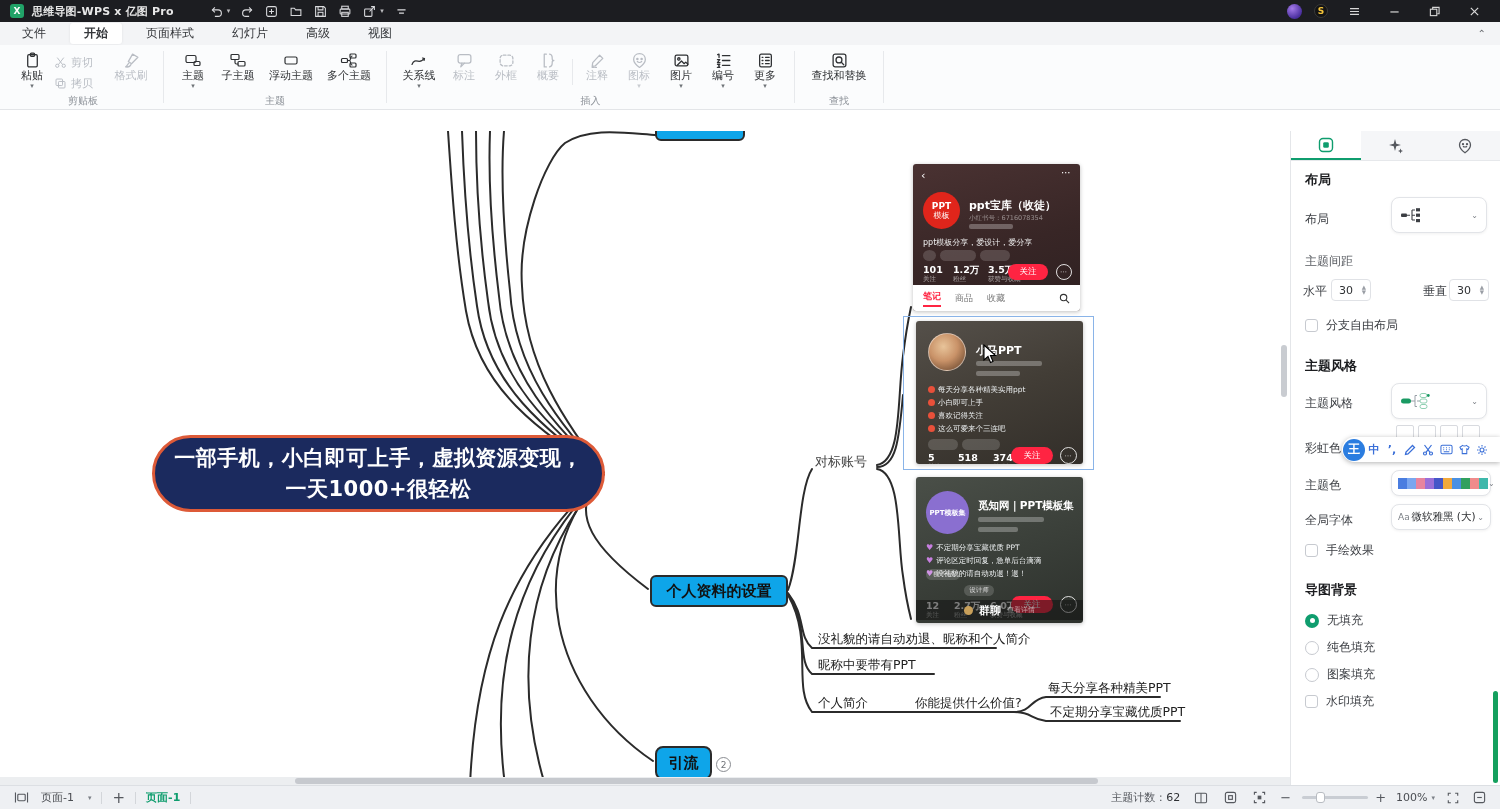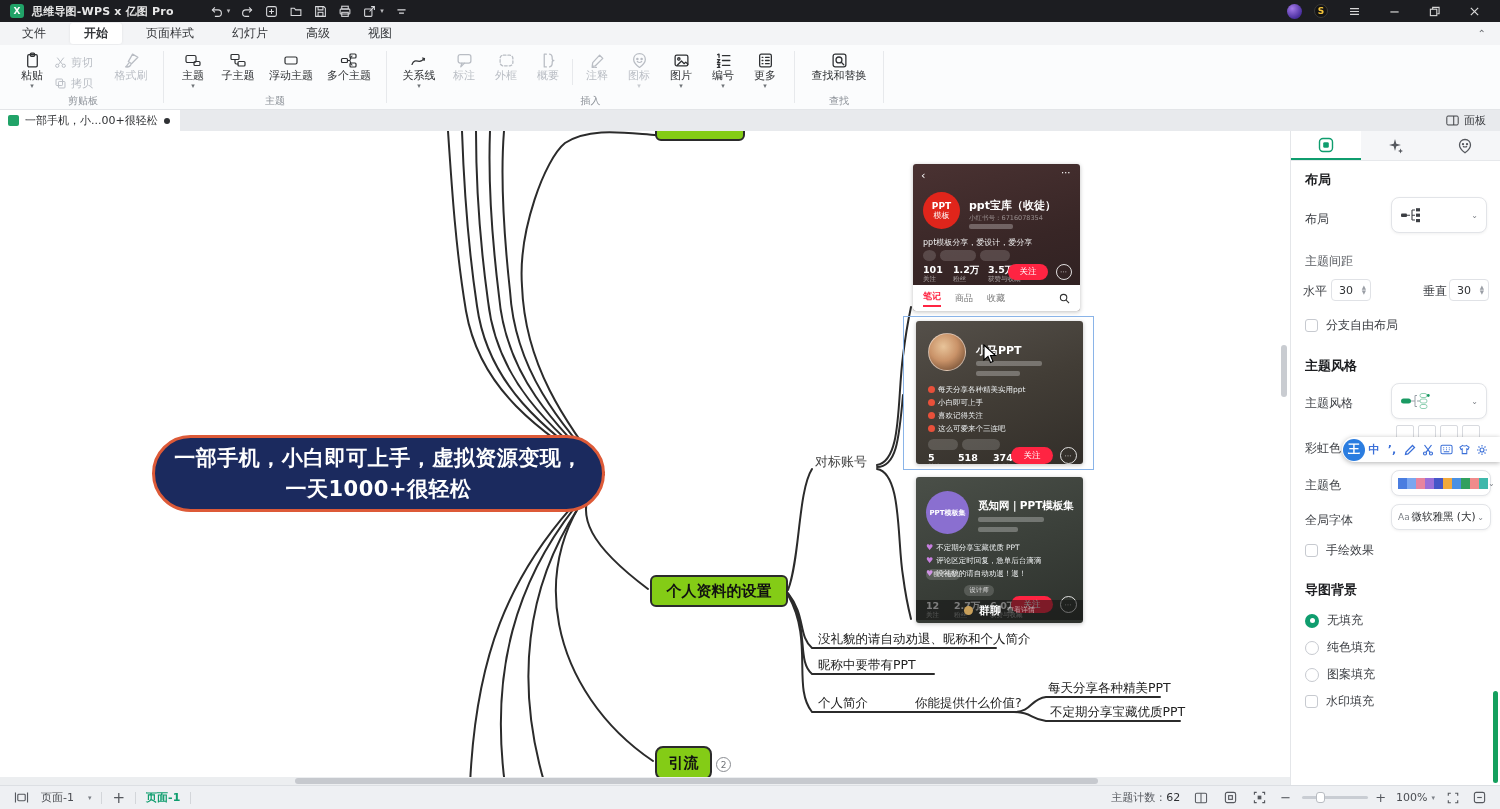--- a/index.html
+++ b/index.html
@@ -55,21 +55,21 @@
   .dtab-dot{width:6px;height:6px;border-radius:50%;background:#2f3134}
   .panel-btn{margin-left:auto;display:flex;align-items:center;gap:5px;font-size:11px;color:#3a3c40;padding-right:14px}
   .panel-btn svg{display:block}
 
   
   #canvas{position:absolute;left:0;top:131px;width:1290px;height:654px;background:#fff;overflow:hidden}
   #wires{position:absolute;left:0;top:0}
   .node-central{position:absolute;left:152px;top:304px;width:453px;height:77px;border-radius:40px;
     background:#1b2a5e;border:3px solid #dd5a38;color:#fff;font-size:21px;font-weight:700;line-height:1.45;
     display:flex;align-items:center;justify-content:center;text-align:center;padding:0 16px;letter-spacing:.5px}
-  .node-box{position:absolute;background:#84cc16;border:2px solid #2b2b2b;display:flex;align-items:center;
+  .node-box{position:absolute;background:#0ea5e9;border:2px solid #2b2b2b;display:flex;align-items:center;
     justify-content:center;font-weight:700;color:#111}
   .lbl{position:absolute;font-size:12.5px;color:#222;white-space:nowrap}
   .badge-collapse{position:absolute;width:15px;height:15px;border-radius:50%;border:1.5px solid #8a8d92;
     background:#fff;color:#6f7277;font-size:9px;display:flex;align-items:center;justify-content:center}
 
   
   .card{position:absolute;border-radius:3px;color:#fff;overflow:hidden;box-shadow:0 1px 4px rgba(0,0,0,.25)}
   .card .cname{font-weight:700;font-size:11px;color:#fff}
   .metabar{position:absolute;height:5px;border-radius:2px;background:rgba(255,255,255,.28)}
   .pill{display:inline-block;height:11px;border-radius:6px;background:rgba(255,255,255,.16)}
@@ -430,34 +430,20 @@
             </span>
           <span class="rlb">查找和替换</span>
         </div>
       </div>
       <div class="rglabel">查找</div>
     </div>
 
     <div class="rsep"></div>
   </div>
 
-  <div id="doctabs">
-    <div class="dtab">
-      <span class="dtab-icon"></span>
-      <span>一部手机，小...00+很轻松</span>
-      <span class="dtab-dot"></span>
-    </div>
-    <div class="panel-btn">
-      <svg width="13" height="11" viewBox="0 0 16 13" fill="none" stroke="#3a3c40" stroke-width="1.2">
-          <rect x="1" y="1" width="14" height="11" rx="1.5"></rect>
-          <path d="M9.5 1 v11"></path>
-        </svg>
-      <span>面板</span>
-    </div>
-  </div>
 
   <div id="canvas">
 
     <svg id="wires" width="1290" height="654" viewBox="0 0 1290 654" fill="none" stroke="#2b2b2b" stroke-width="2" stroke-linecap="round">
 
       <path d="M 604 342 C 540 300 480 260 466 180 C 456 120 452 60 448 0"></path>
       <path d="M 604 342 C 545 298 488 255 477 175 C 468 115 464 58 462 0"></path>
       <path d="M 604 342 C 550 296 497 250 488 170 C 480 112 476 55 476 0"></path>
       <path d="M 604 342 C 555 294 506 245 499 165 C 492 108 488 52 490 0"></path>
       <path d="M 604 342 C 560 292 515 240 510 160 C 504 105 500 50 504 0"></path>

